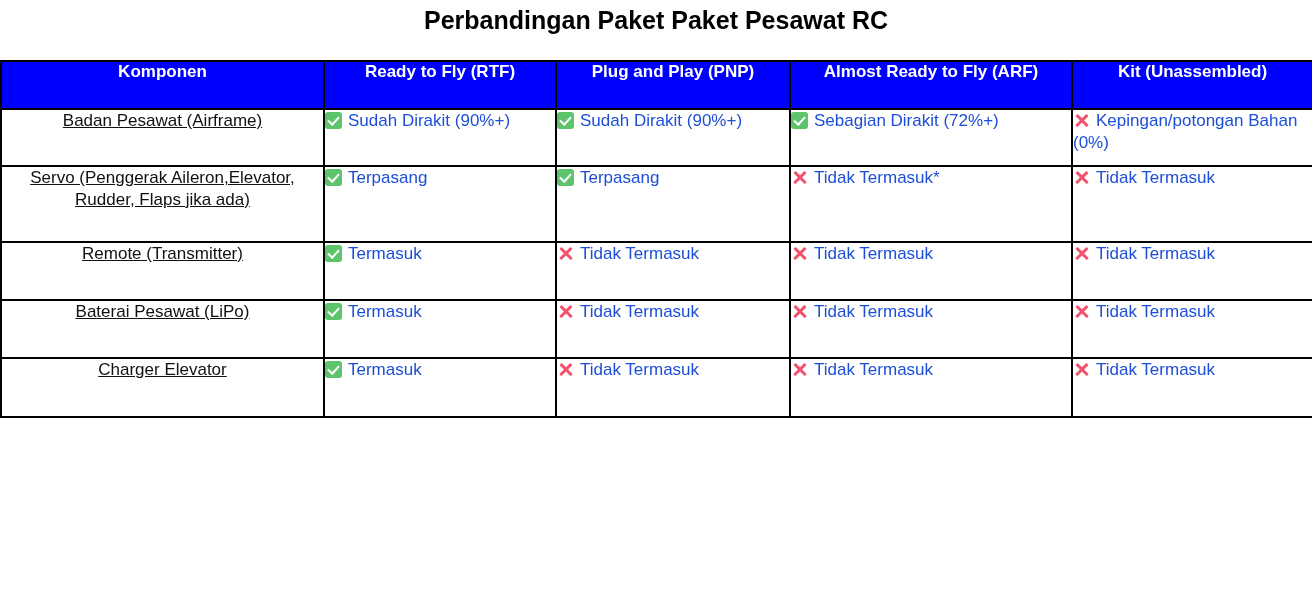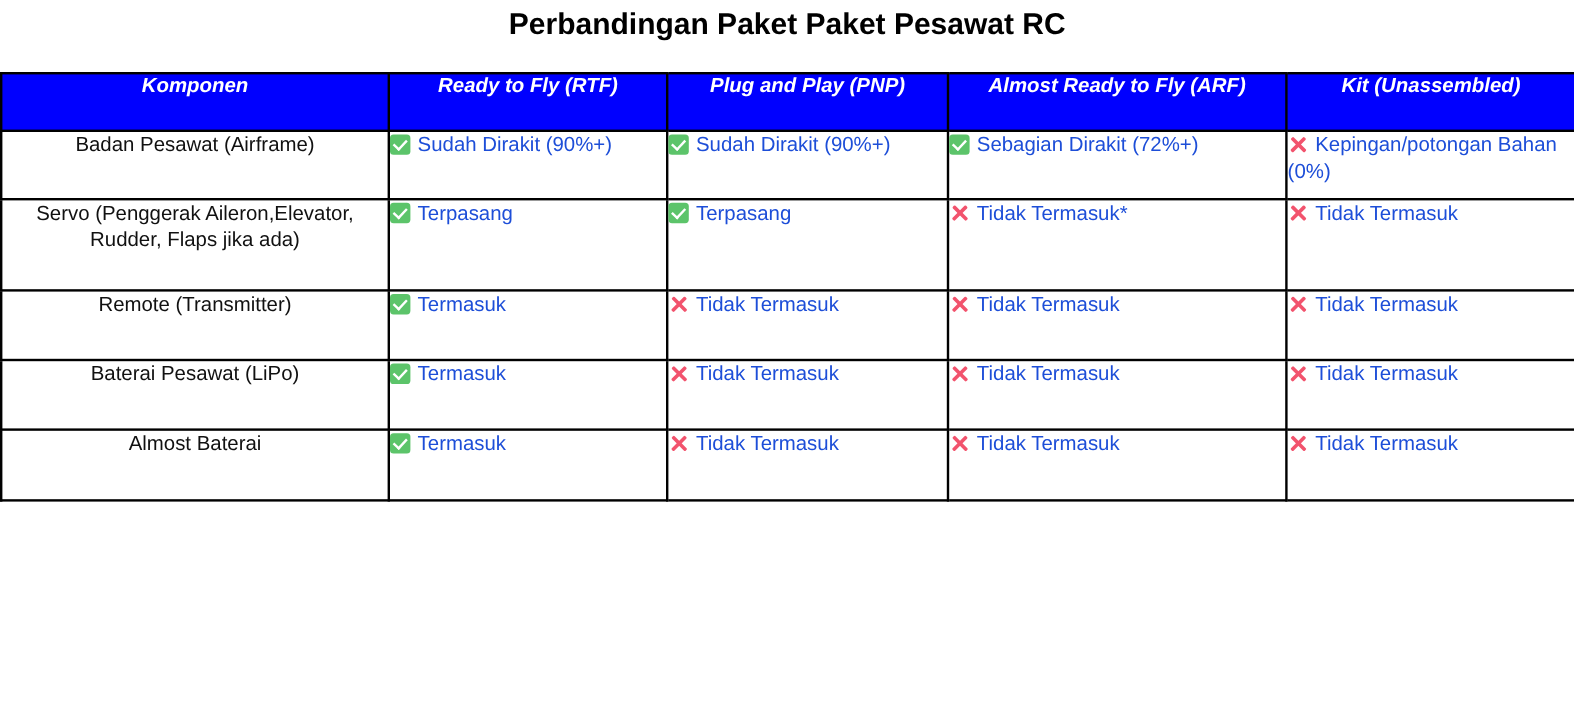--- a/index.html
+++ b/index.html
@@ -40,28 +40,28 @@
   thead th {
     background: #0000ff;
     color: #ffffff;
     font-size: 17px;
     font-weight: bold;
     text-align: center;
     height: 46px;
     vertical-align: middle;
     padding: 0 4px;
     line-height: 1.15;
-    font-style: italic;
   }
   td.component {
     text-align: center;
     font-size: 17px;
     line-height: 1.28;
     padding: 8px 10px 0 10px;
     color: #111111;
+    text-decoration: underline;
   }
   td.status {
     font-size: 17px;
     line-height: 1.28;
     padding: 8px 6px 0 8px;
     color: #1d4ed8;
   }
   .row-airframe td { height: 55px; }
   .row-motor td    { height: 56px; }
   .row-esc td      { height: 56px; }
@@ -205,21 +205,21 @@
       </td>
       <td class="status">
         <span class="icon icon-cross"></span><span class="cell-text">Tidak Termasuk</span>
       </td>
       <td class="status">
         <span class="icon icon-cross"></span><span class="cell-text">Tidak Termasuk</span>
       </td>
     </tr>
 
     <tr class="row-charger">
-      <td class="component">Almost Baterai</td>
+      <td class="component">Charger Elevator</td>
       <td class="status">
         <span class="icon icon-check"></span><span class="cell-text">Termasuk</span>
       </td>
       <td class="status">
         <span class="icon icon-cross"></span><span class="cell-text">Tidak Termasuk</span>
       </td>
       <td class="status">
         <span class="icon icon-cross"></span><span class="cell-text">Tidak Termasuk</span>
       </td>
       <td class="status">

